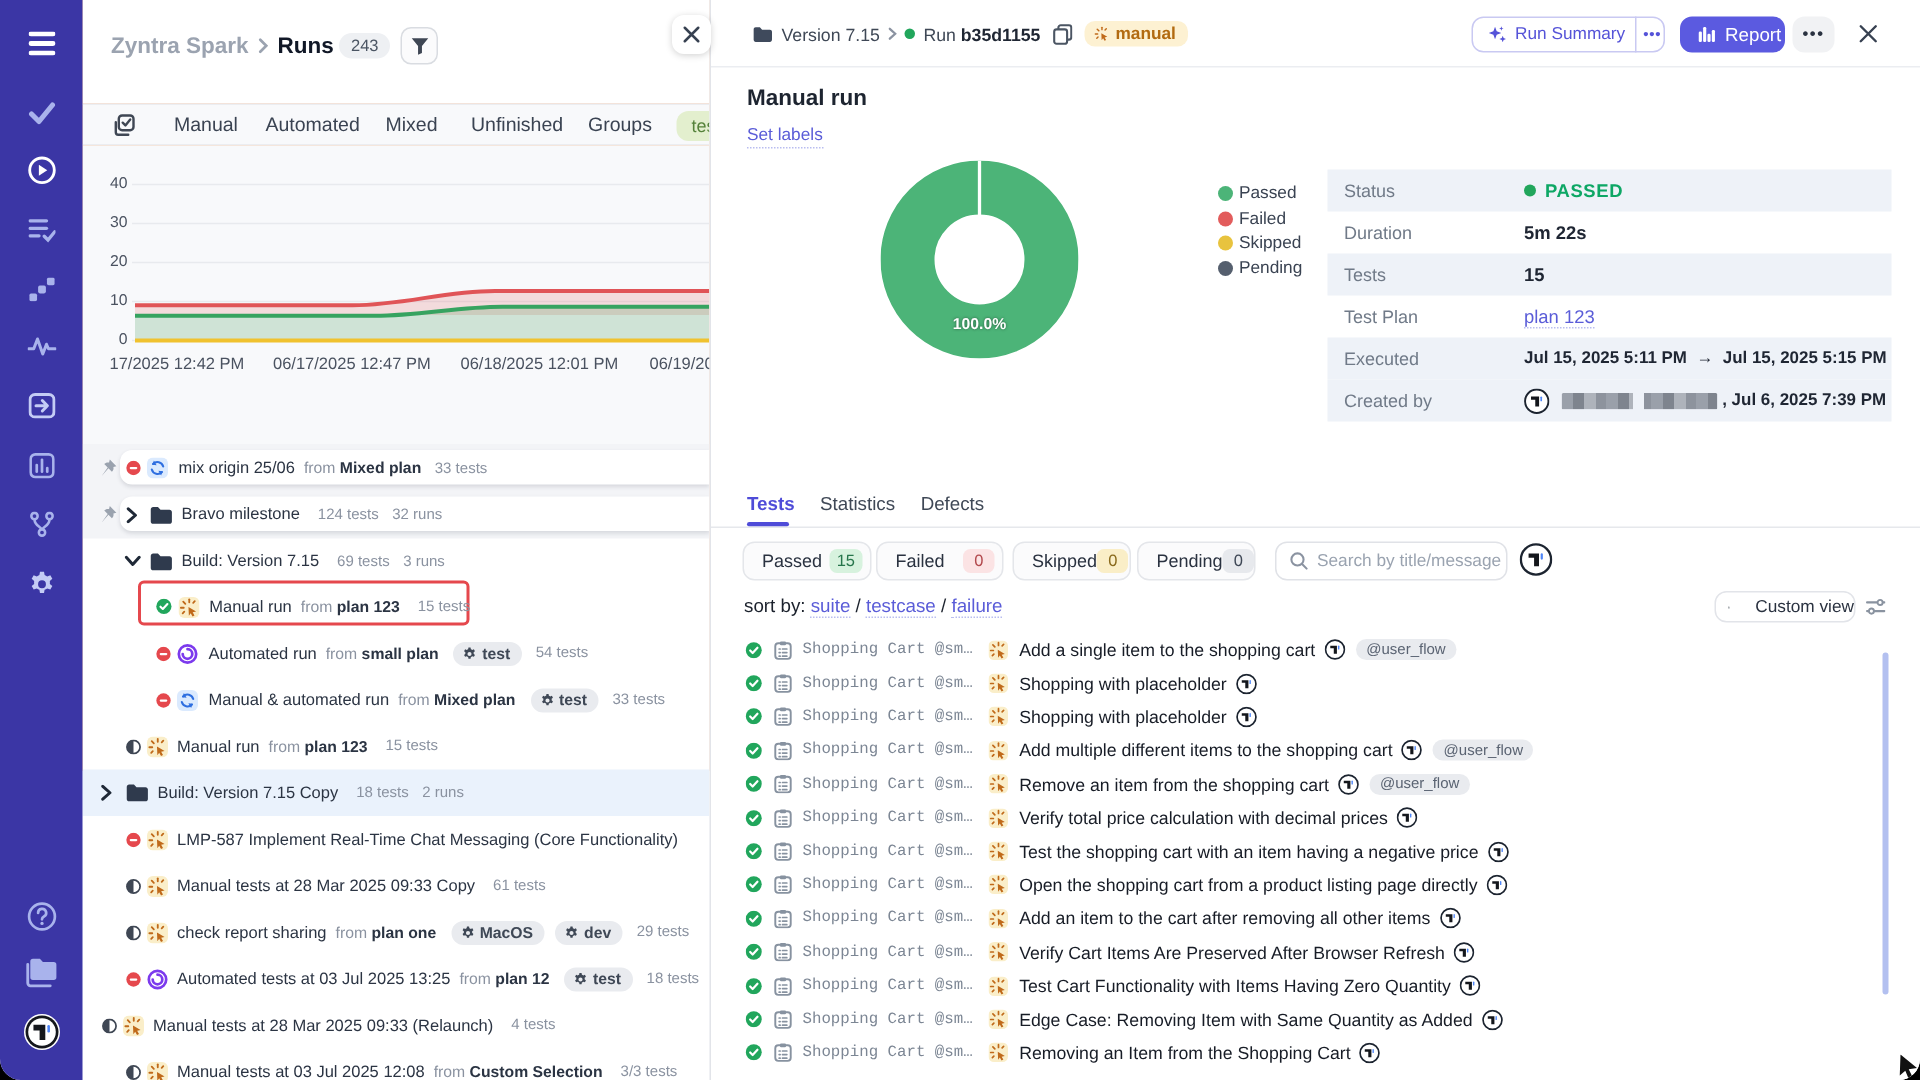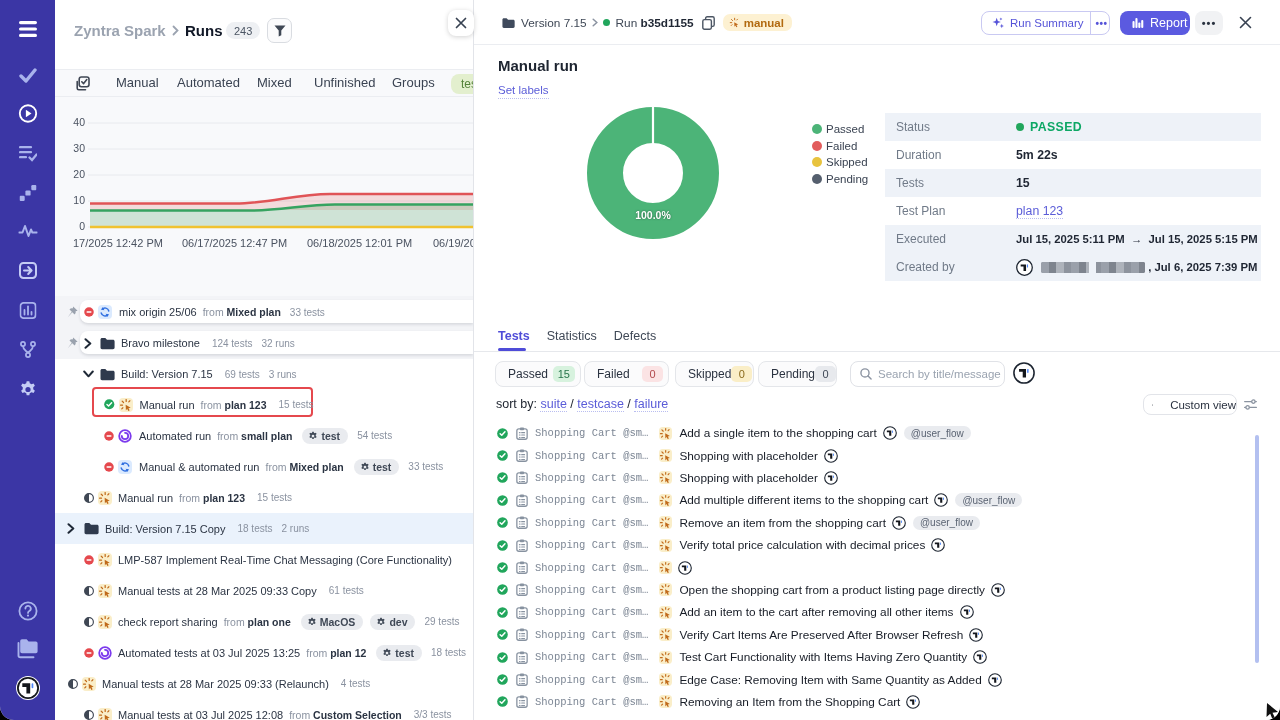--- a/index.html
+++ b/index.html
@@ -754,20 +754,21 @@
             <rect width="16" height="16" rx="4.5" fill="#faeec9"></rect>
             <g stroke="#c06a1a" stroke-width="1.4" stroke-linecap="round">
               <path d="M5.2 5.2 L3.6 3.6"></path>
               <path d="M8.2 4 L8.2 1.8"></path>
               <path d="M4 8.2 L1.8 8.2"></path>
               <path d="M11.2 4.4 L12.4 3.2"></path>
               <path d="M4.4 11.2 L3.2 12.4"></path>
             </g>
             <path d="M7.6 7.6 L13.4 11 L10.8 11.6 L12.2 14 L10.7 14.8 L9.3 12.4 L7.9 14.2 Z" fill="#c06a1a"></path>
           </svg>
+          <span class="title">Test the shopping cart with an item having a negative price</span>
           <svg style="margin-left:6px; flex:none;" width="14" height="14" viewBox="0 0 24 24">
             <circle cx="12" cy="12" r="10.8" fill="#fff" stroke="#1c2430" stroke-width="1.9"></circle>
             <path d="M6.6 7.6 H14.2 V16.9 H10.6 V10.7 H6.6 Z" fill="#14171c"></path>
             <rect x="15.4" y="7.5" width="1.6" height="4.6" rx="0.8" fill="#4f86f7"></rect>
           </svg>
         </div>
       <div class="lrow" style="top:156.8px;">
           <svg style="margin-left:23px; flex:none;" width="11" height="11" viewBox="0 0 12 12">
             <circle cx="6" cy="6" r="5.8" fill="#21a65c"></circle>
             <path d="M3.4 6.2 L5.2 8 L8.7 4.2" fill="none" stroke="#fff" stroke-width="1.6" stroke-linecap="round" stroke-linejoin="round"></path>

